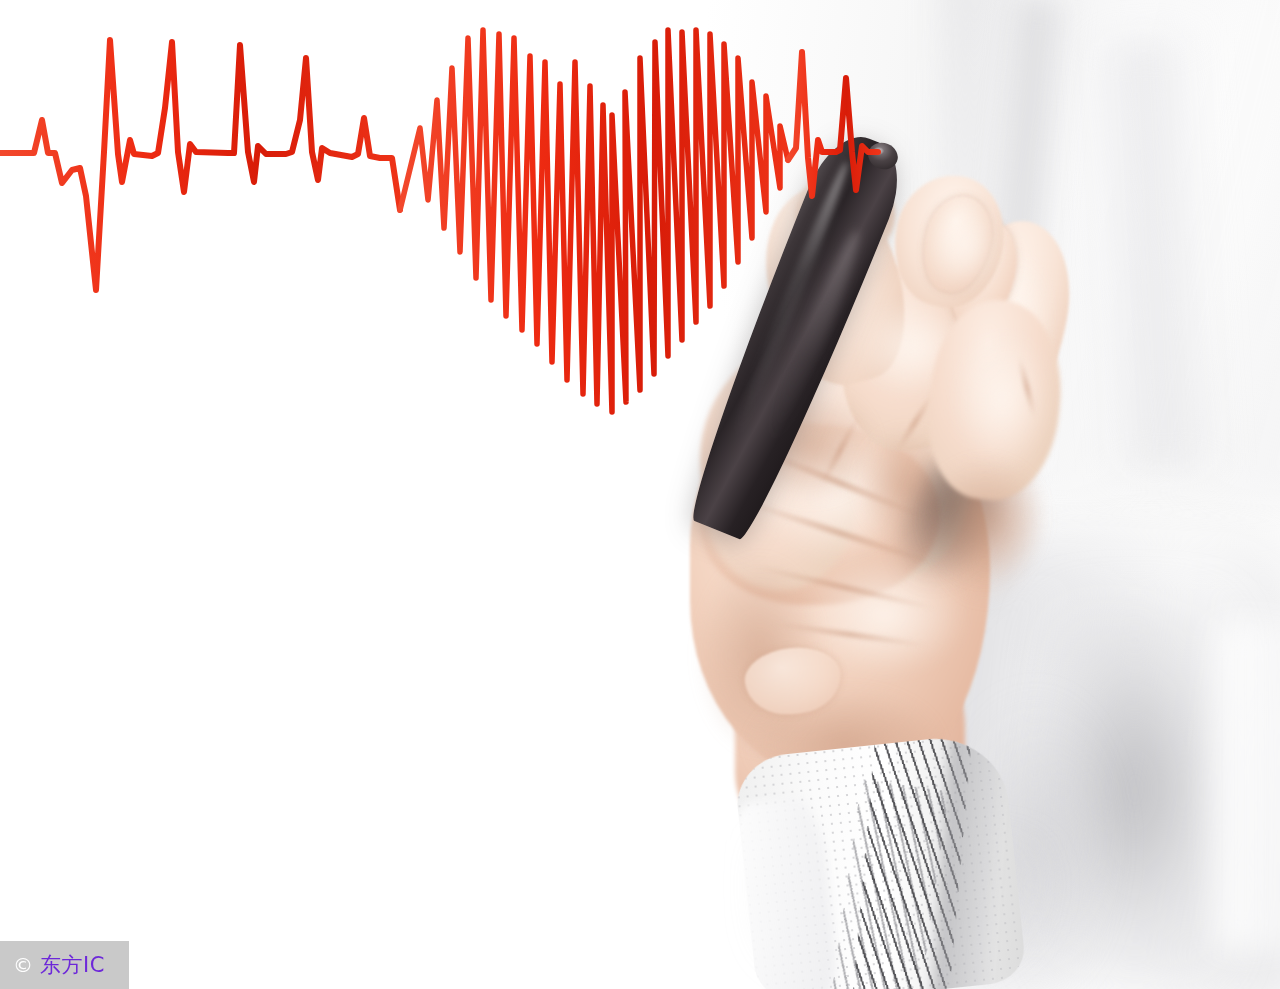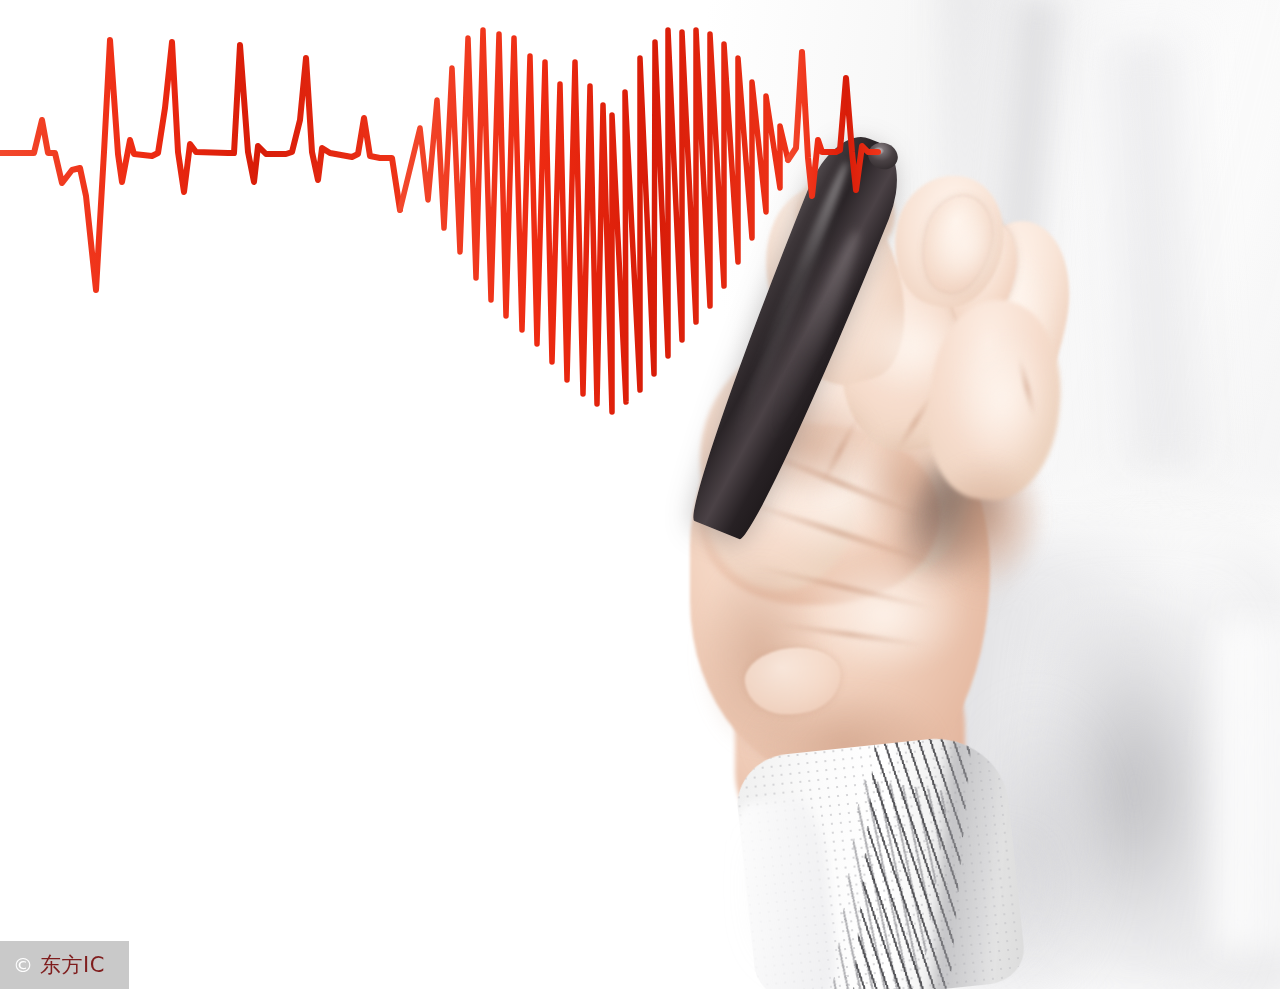--- a/index.html
+++ b/index.html
@@ -330,21 +330,21 @@
   }
   .wm-c {
     font-size: 20px;
     line-height: 1;
     color: #ffffff;
     font-family: "DejaVu Sans", sans-serif;
   }
   .wm-text {
     font-size: 21px;
     line-height: 1;
-    color: #7f1d1d;
+    color: #6d28d9;
     letter-spacing: 0.5px;
     font-family: "DejaVu Sans", sans-serif;
   }
 </style>
 </head>
 <body>
 
 <div id="stage">
 
   <div class="bg-base"></div>

